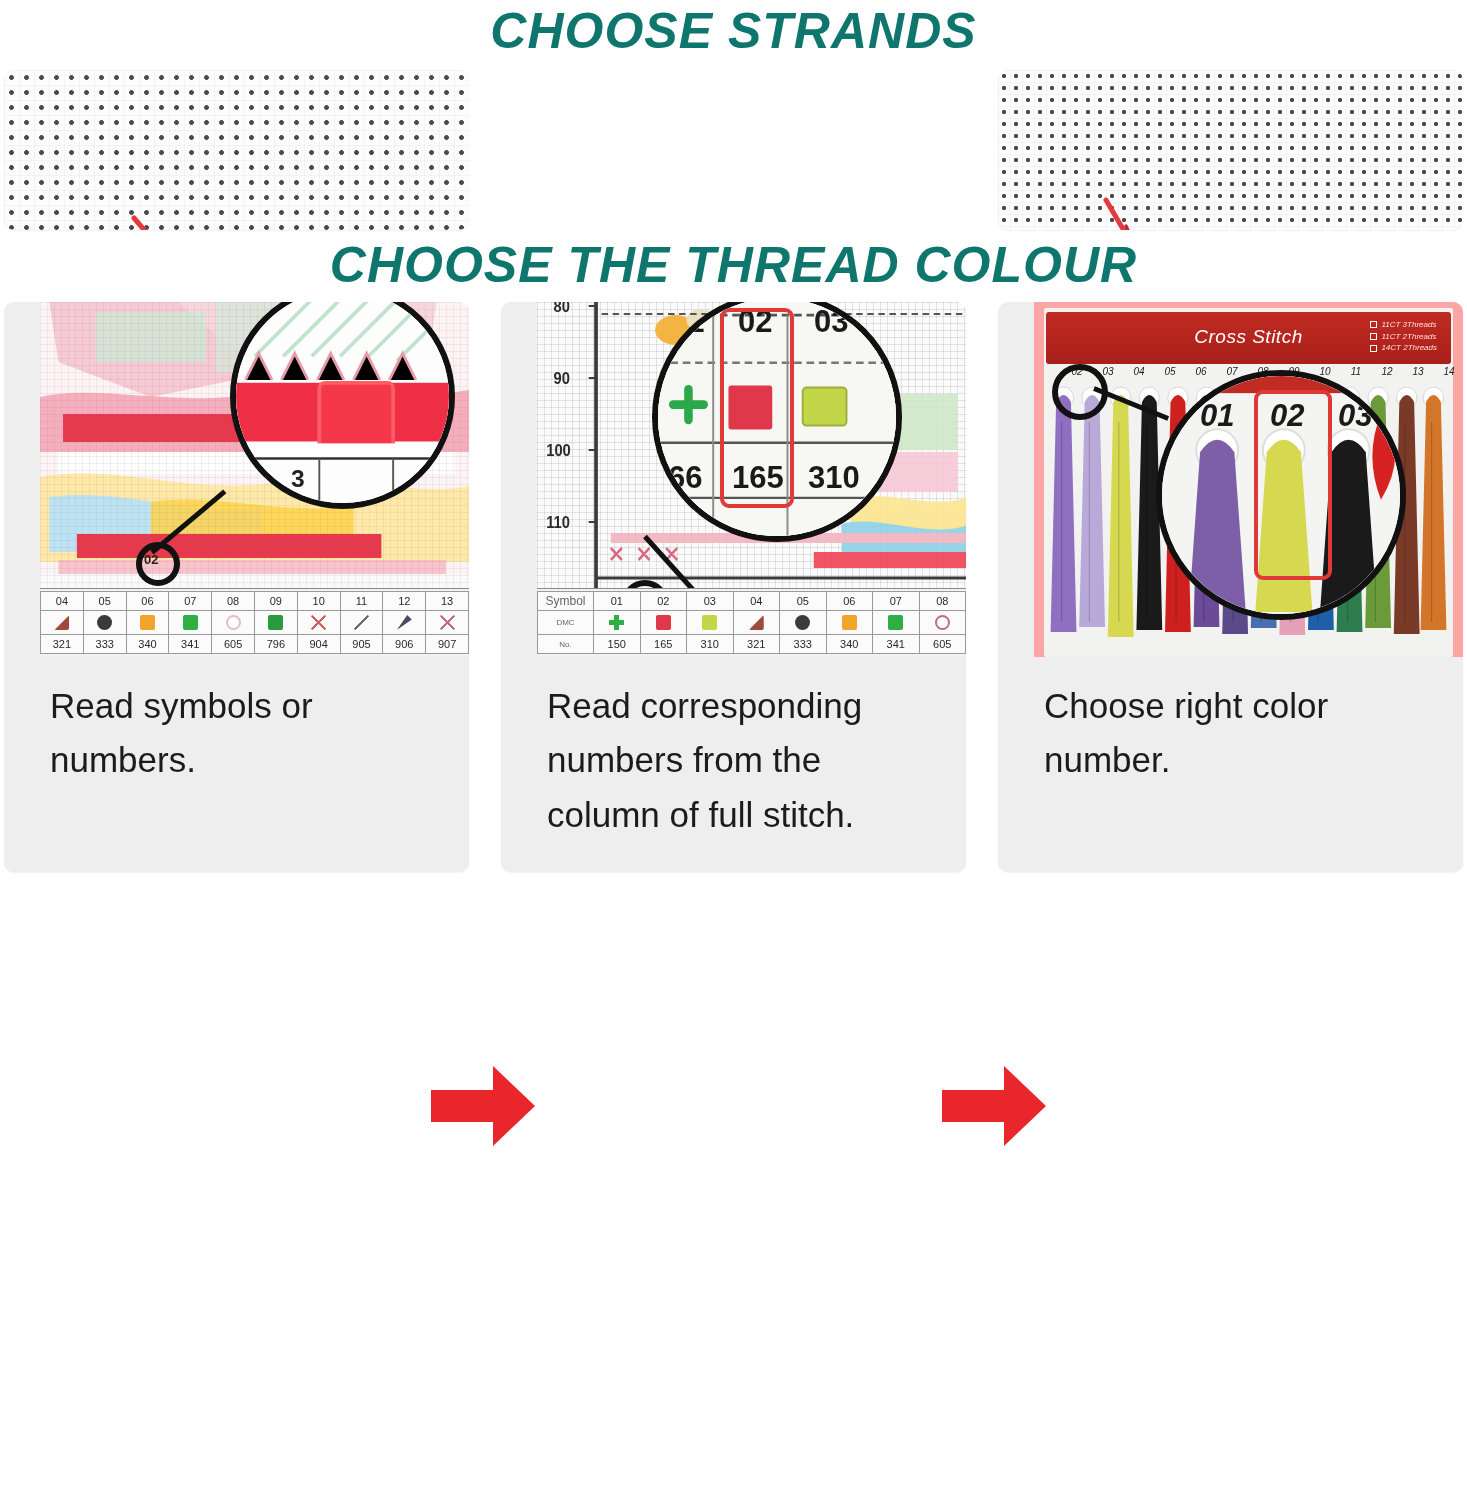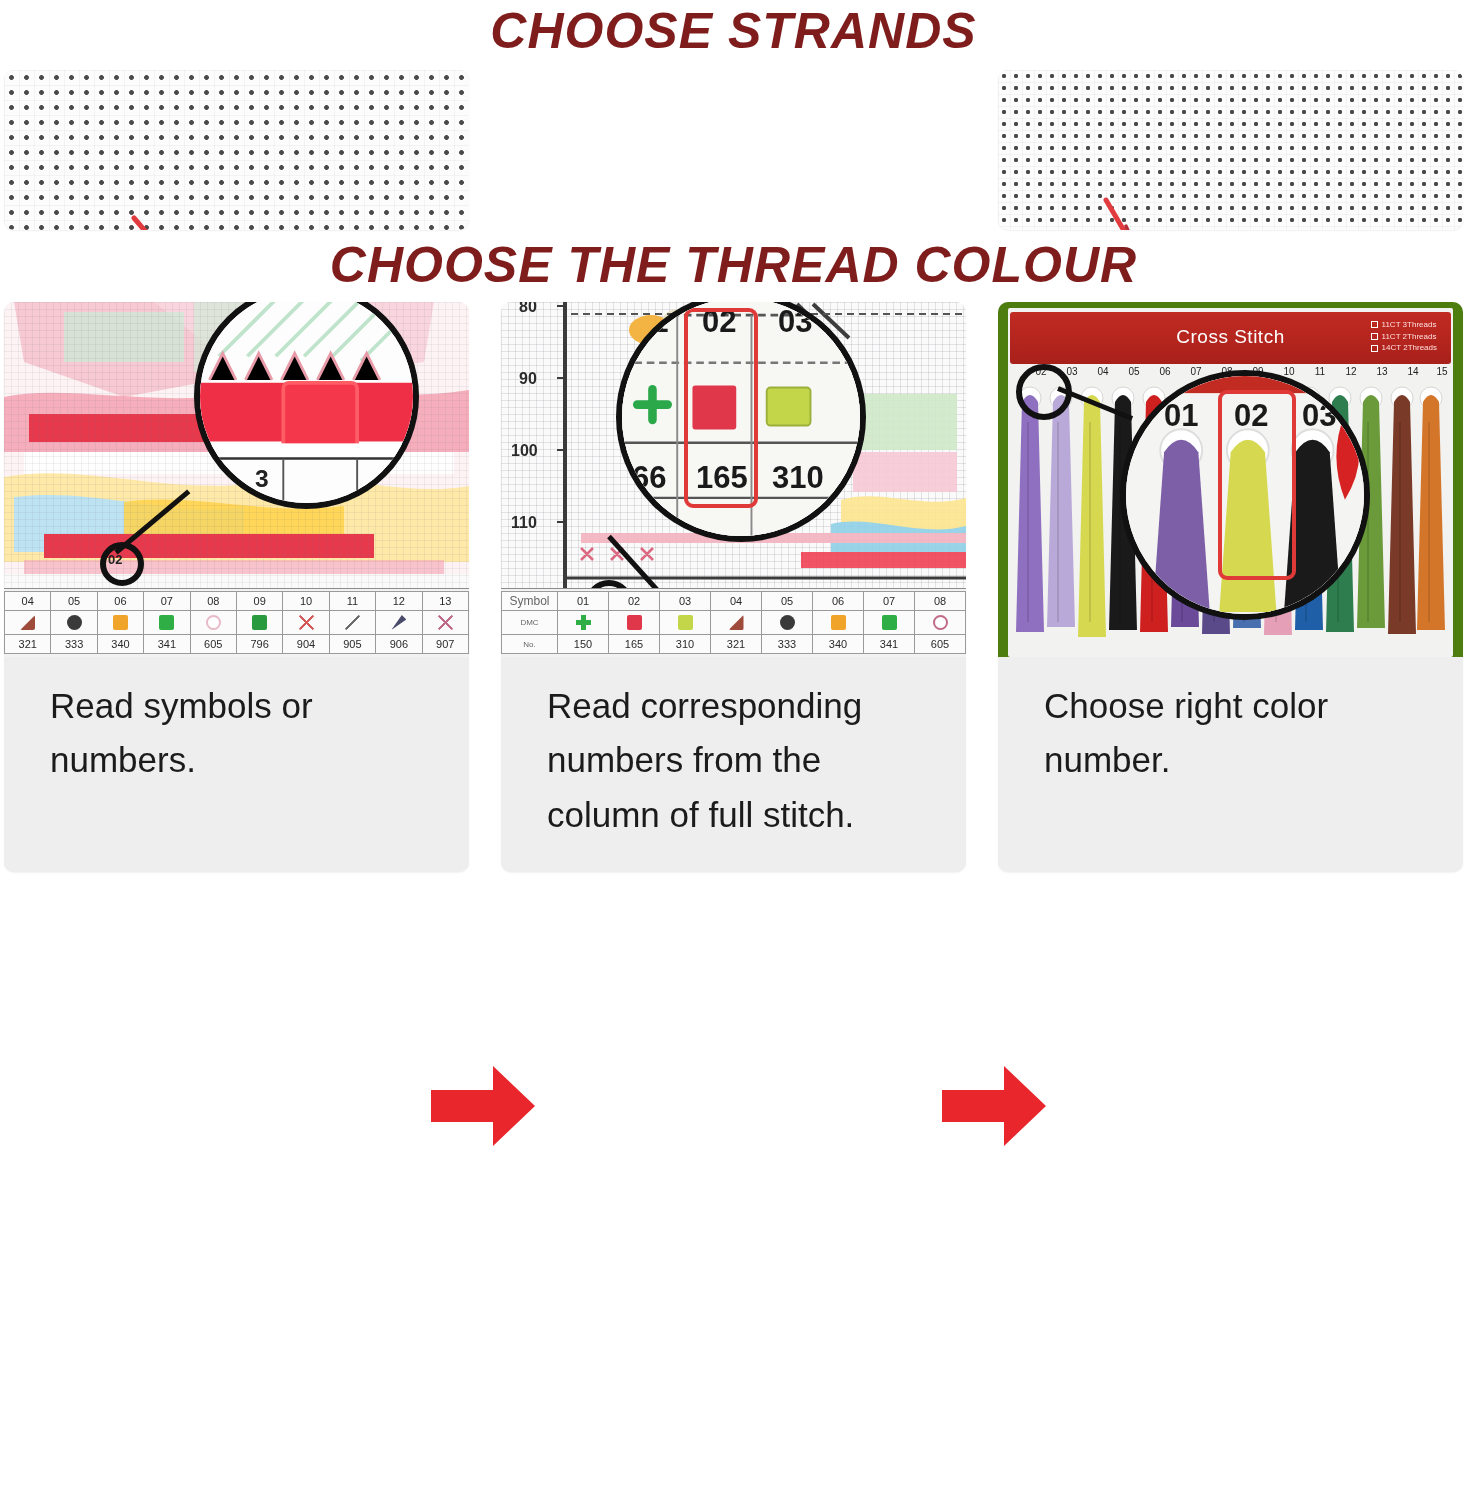--- a/index.html
+++ b/index.html
@@ -11,21 +11,21 @@
     font-family: "Liberation Sans", sans-serif;
     overflow: hidden;
     position: relative;
   }
 
   
   .section-heading {
     text-align: center;
     font-weight: bold;
     font-style: italic;
-    color: #7f1d1d;
+    color: #0f766e;
     letter-spacing: 1px;
     line-height: 1;
   }
   #heading-strands {
     font-size: 50px;
     padding-top: 6px;
     height: 70px;
   }
   #heading-colour {
     font-size: 50px;
@@ -47,21 +47,21 @@
     box-shadow: 0 1px 2px rgba(0,0,0,0.06);
     position: relative;
   }
 
   .card-photo {
     position: relative;
     overflow: hidden;
     background: #fbfbfb;
   }
   .row1 .card-photo { height: 455px; }
-  .row2 .card-photo { height: 355px; }
+  .row2 .card-photo { height: 355px; margin-left: 36px; }
 
   .card-caption {
     background: #eeeeee;
     color: #1b1b1b;
     font-size: 35px;
     line-height: 1.55;
     padding: 22px 20px 24px 22px;
   }
   .row1 .card-caption { min-height: 160px; }
   .row2 .card-caption { min-height: 215px; padding-left: 46px; }
@@ -514,21 +514,21 @@
       </div>
     </div>
     <div class="card-caption">
       <span class="line">Read corresponding</span>
       <span class="line">numbers from the</span>
       <span class="line">column of full stitch.</span>
     </div>
   </div>
 
   <div class="card">
-    <div class="card-photo" style="background:#4d7c0f;">
+    <div class="card-photo" style="background:#fca5a5;font-style:italic;">
 
       <div style="position:absolute; left:10px; right:10px; top:6px; bottom:0; background:#f2f2f0; border-radius:2px;"></div>
 
       <div class="thread-card-header">
         <div class="thread-card-title">Cross Stitch</div>
         <div class="thread-check-list">
           <div><span class="cb"></span><span>11CT 3Threads</span></div>
           <div><span class="cb"></span><span>11CT 2Threads</span></div>
           <div><span class="cb"></span><span>14CT 2Threads</span></div>
         </div>

